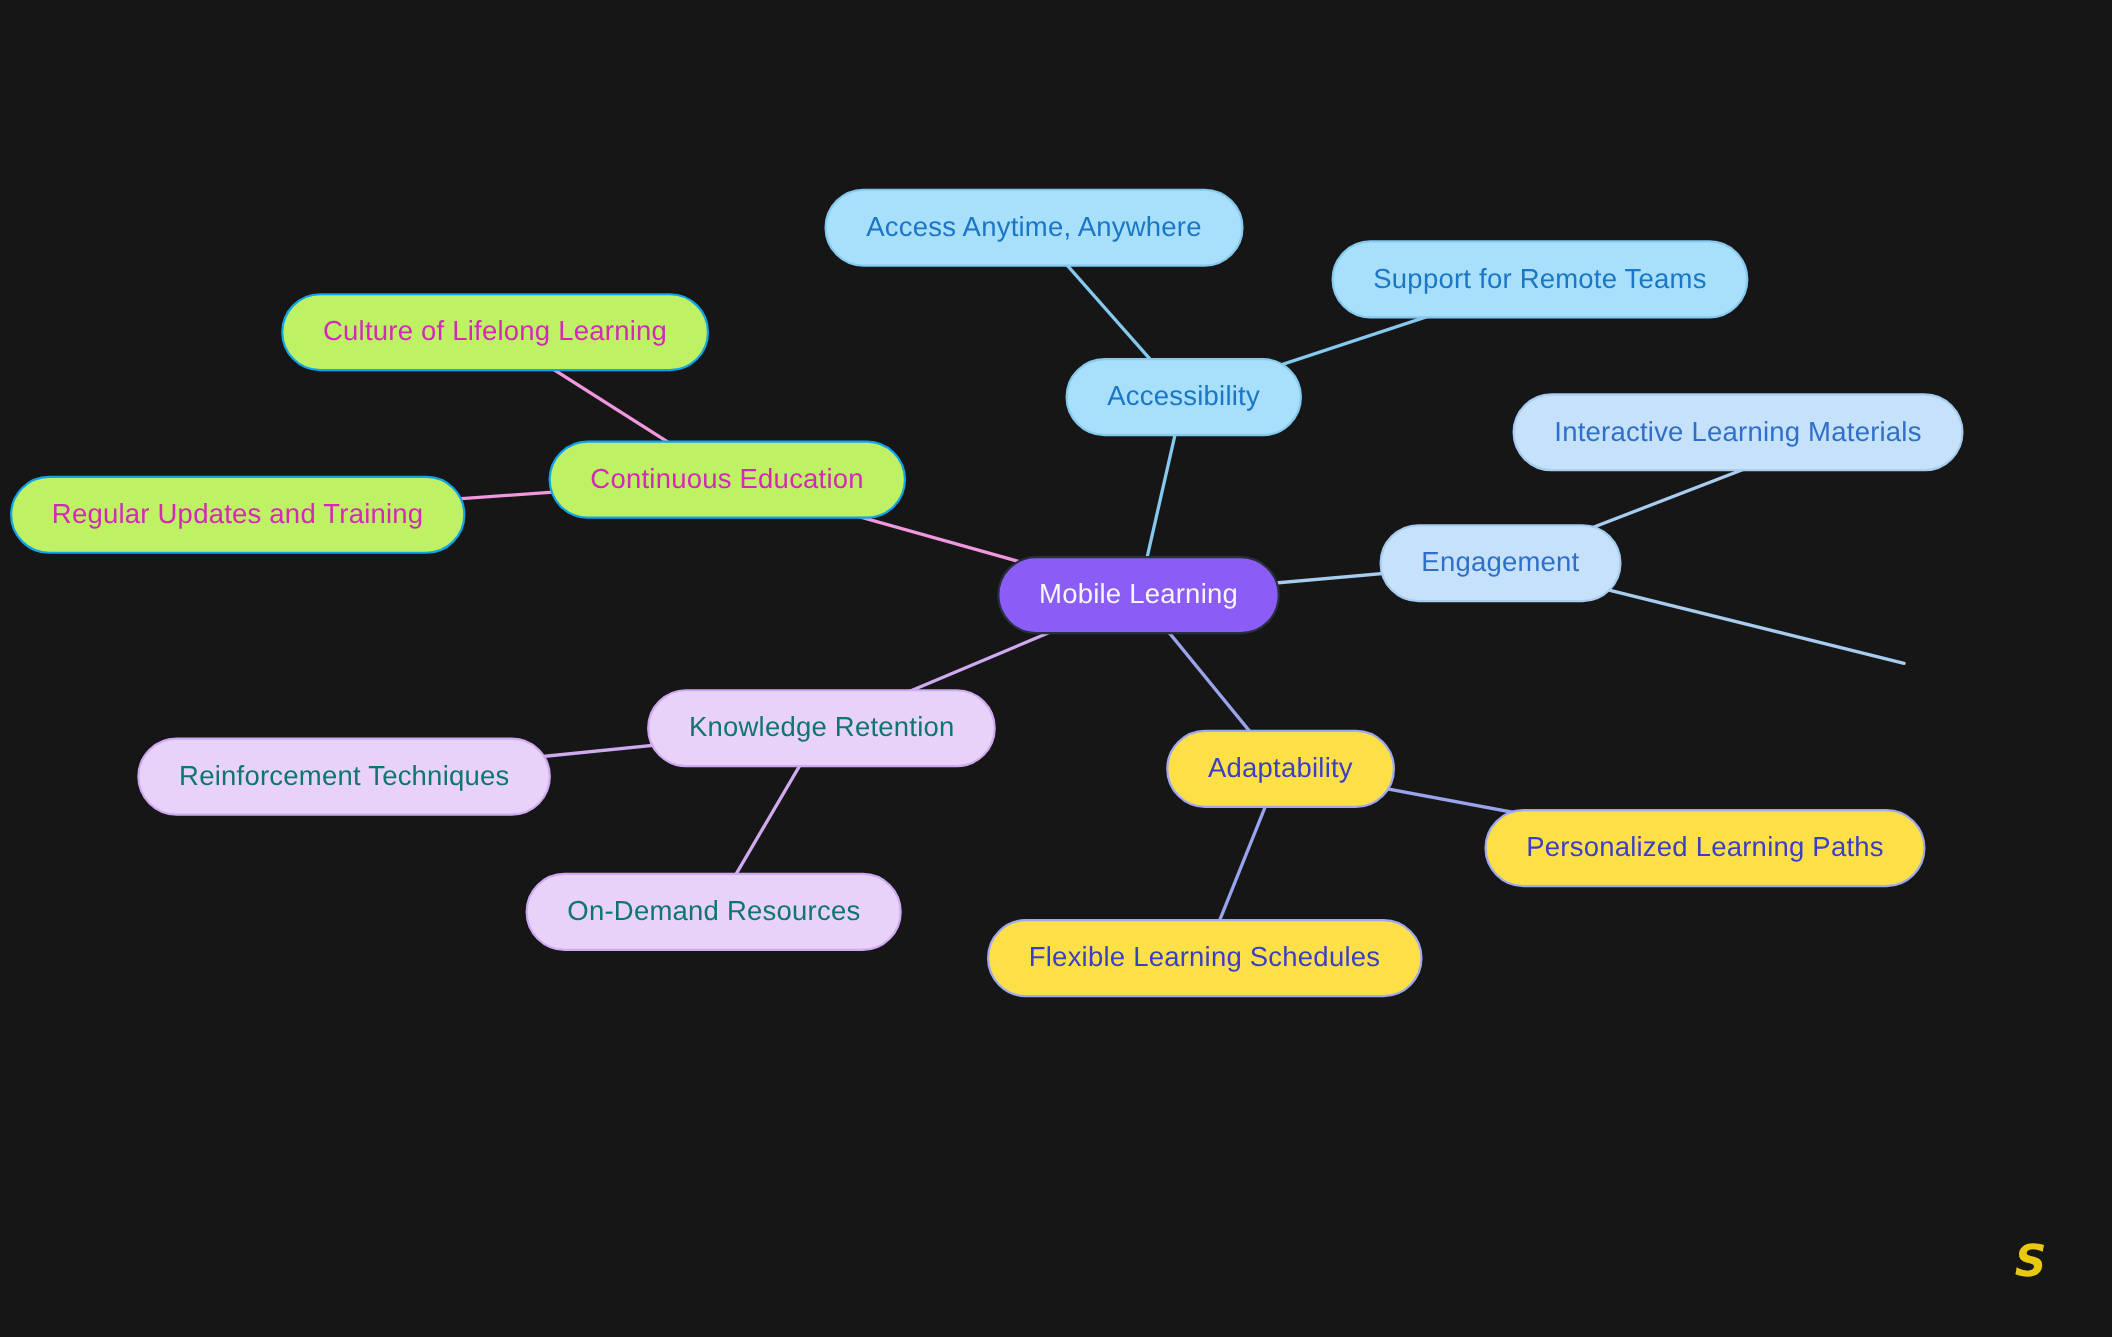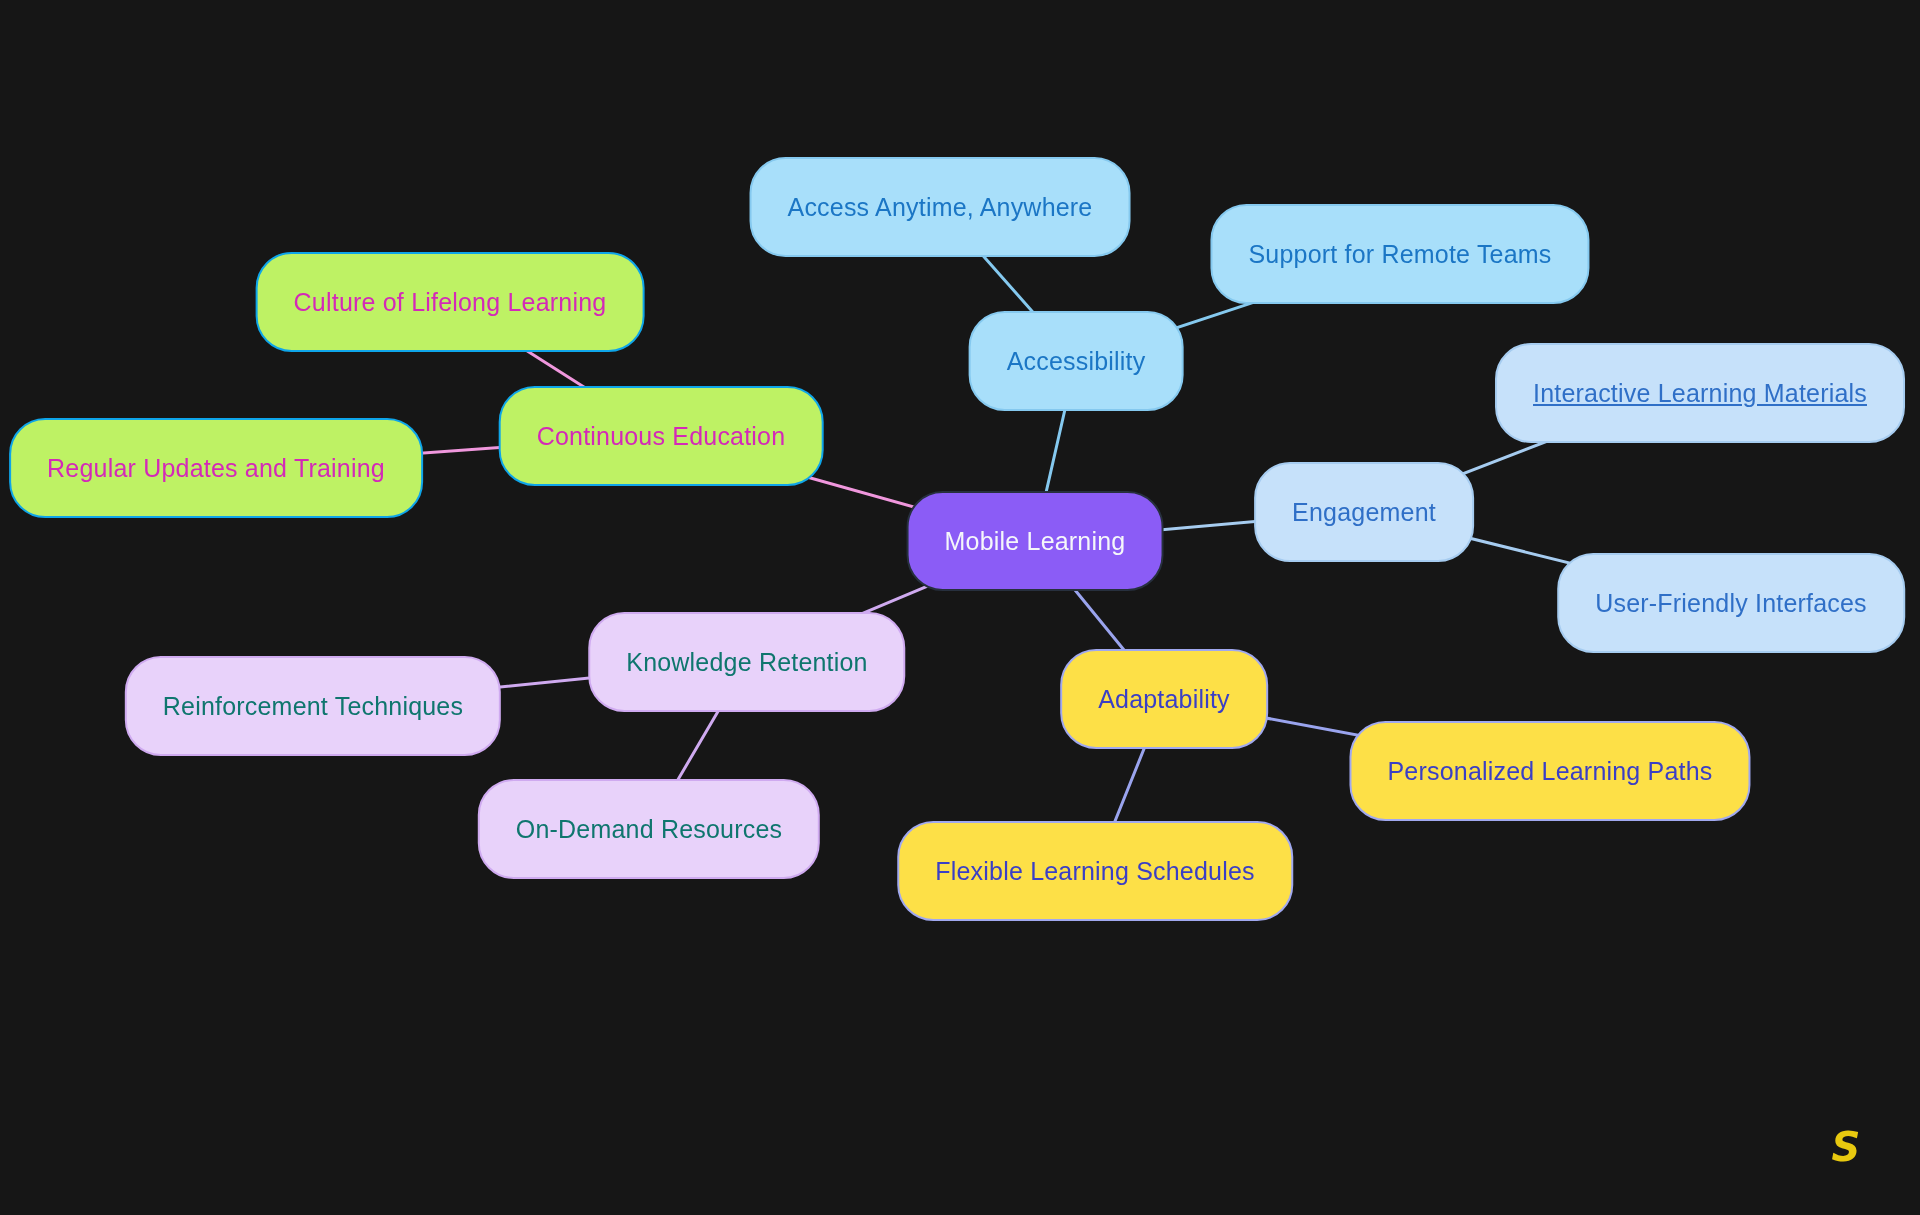--- a/index.html
+++ b/index.html
@@ -27,21 +27,21 @@
   .edge-accessibility { stroke: #85c9ef; }
   .edge-engagement   { stroke: #a6ccf0; }
   .edge-adaptability { stroke: #9aa4ee; }
   .edge-knowledge    { stroke: #cfaaf0; }
   .edge-continuous   { stroke: #f097dd; }
 
   .node {
     position: absolute;
     transform: translate(-50%, -50%);
     z-index: 2;
-    height: 100px;
+    height: 71px;
     display: flex;
     align-items: center;
     justify-content: center;
     padding: 0 36px;
     border-radius: 36px;
     font-size: 25px;
     font-weight: 500;
     white-space: nowrap;
     box-sizing: border-box;
     letter-spacing: 0.2px;
@@ -119,22 +119,21 @@
     <line class="edge-continuous" x1="661" y1="436" x2="216" y2="468"></line>
   </svg>
 
   <div class="node node-center" style="left:1035px; top:541px;">Mobile Learning</div>
 
   <div class="node b-accessibility" style="left:1076px; top:361px;">Accessibility</div>
   <div class="node b-accessibility" style="left:940px; top:207px;">Access Anytime, Anywhere</div>
   <div class="node b-engagement" style="left:1364px; top:512px;">Engagement</div>
 
   <div class="node b-accessibility" style="left:1400px; top:254px;">Support for Remote Teams</div>
-  <div class="node b-engagement" style="left:1700px; top:393px;text-decoration:underline;">Interactive Learning Materials</div>
-  <div class="node b-engagement" style="left:1731px; top:603px;">User-Friendly Interfaces</div>
+  <div class="node b-engagement" style="left:1580px; top:393px;">Interactive Learning Materials</div>
 
   <div class="node b-adaptability" style="left:1164px; top:699px;">Adaptability</div>
   <div class="node b-adaptability" style="left:1550px; top:771px;">Personalized Learning Paths</div>
   <div class="node b-adaptability" style="left:1095px; top:871px;">Flexible Learning Schedules</div>
 
   <div class="node b-knowledge" style="left:747px; top:662px;">Knowledge Retention</div>
   <div class="node b-knowledge" style="left:313px; top:706px;">Reinforcement Techniques</div>
   <div class="node b-knowledge" style="left:649px; top:829px;">On-Demand Resources</div>
 
   <div class="node b-continuous" style="left:661px; top:436px;text-align:center;">Continuous Education</div>

